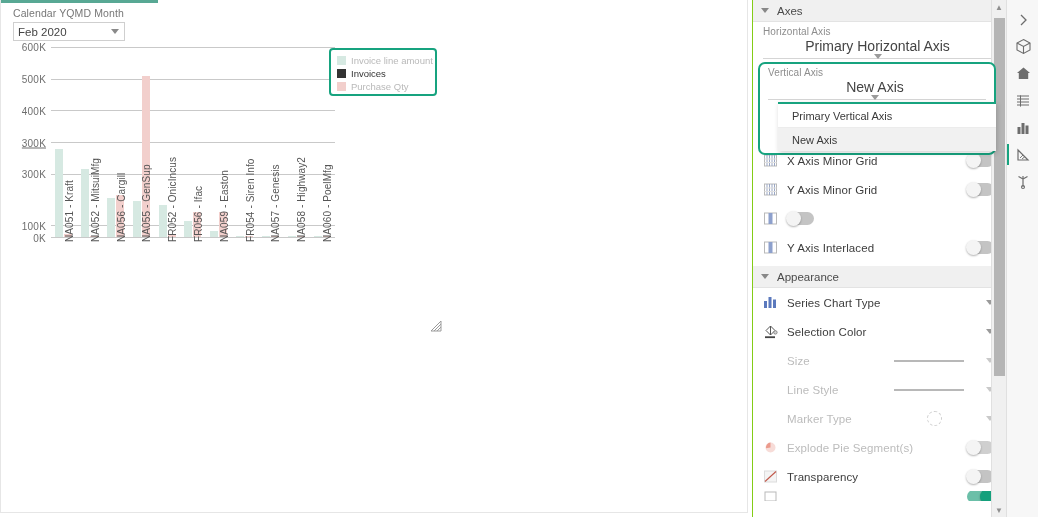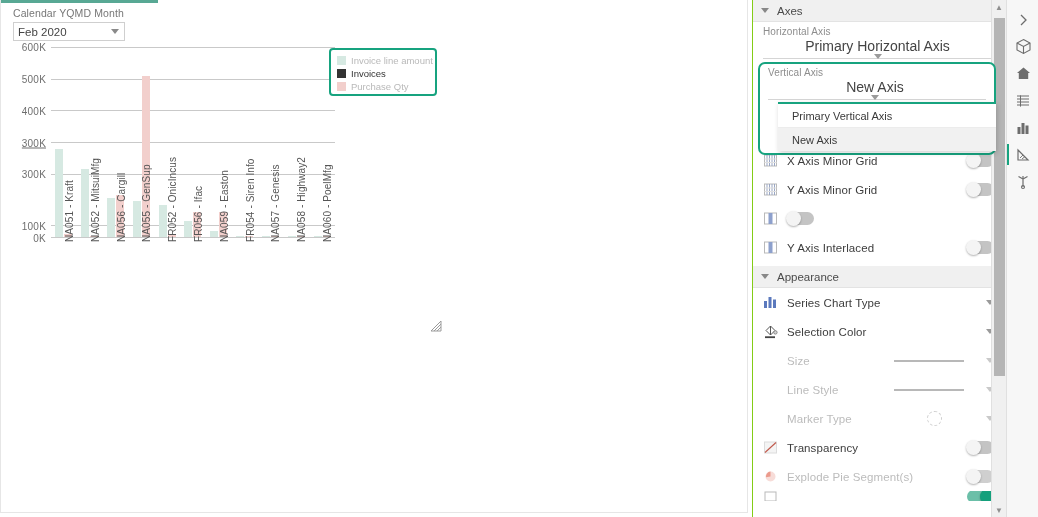--- a/index.html
+++ b/index.html
@@ -468,41 +468,41 @@
         <span class="lbl">Line Style</span>
         <span class="slider"></span>
         <span class="caret dim"></span>
       </div>
       <div class="row disabled">
         <span class="ico"></span>
         <span class="lbl">Marker Type</span>
         <span class="marker-circle"></span>
         <span class="caret dim"></span>
       </div>
+      <div class="row disabled">
+        <span class="ico">
+          <svg width="15" height="15" viewBox="0 0 15 15">
+              <circle cx="7.5" cy="7.5" r="5" fill="#f7dcd8"></circle>
+              <path d="M7.5 7.5 L7.5 2.5 A5 5 0 0 0 3 8.2 Z" fill="#eb9a8c"></path>
+            </svg>
+        </span>
+        <span class="lbl">Explode Pie Segment(s)</span>
+        <span class="toggle off lite">
+            <span class="knob"></span>
+          </span>
+      </div>
       <div class="row">
         <span class="ico">
           <svg width="15" height="15" viewBox="0 0 15 15">
               <rect x="1.5" y="2" width="12" height="11" fill="#f4f4f4" stroke="#dcdcdc"></rect>
               <path d="M2 12.5 L13 2.5" stroke="#c0584a" stroke-width="1.1"></path>
             </svg>
         </span>
         <span class="lbl">Transparency</span>
         <span class="toggle off">
-            <span class="knob"></span>
-          </span>
-      </div>
-      <div class="row disabled">
-        <span class="ico">
-          <svg width="15" height="15" viewBox="0 0 15 15">
-              <circle cx="7.5" cy="7.5" r="5" fill="#f7dcd8"></circle>
-              <path d="M7.5 7.5 L7.5 2.5 A5 5 0 0 0 3 8.2 Z" fill="#eb9a8c"></path>
-            </svg>
-        </span>
-        <span class="lbl">Explode Pie Segment(s)</span>
-        <span class="toggle off lite">
             <span class="knob"></span>
           </span>
       </div>
       <div class="row" style="height:10px;overflow:hidden">
         <span class="ico">
           <svg width="15" height="15" viewBox="0 0 15 15">
               <rect x="2" y="3" width="11" height="9" fill="none" stroke="#b9b9b9"></rect>
             </svg>
         </span>
         <span class="lbl"></span>

